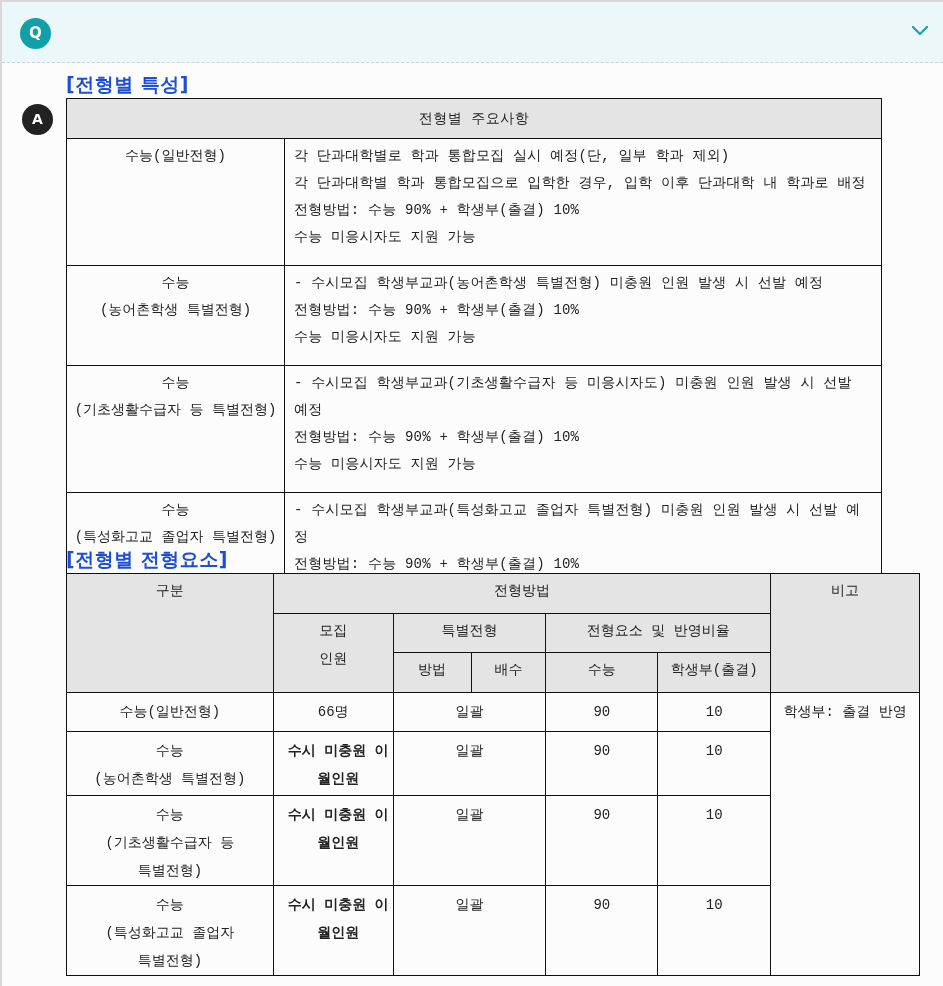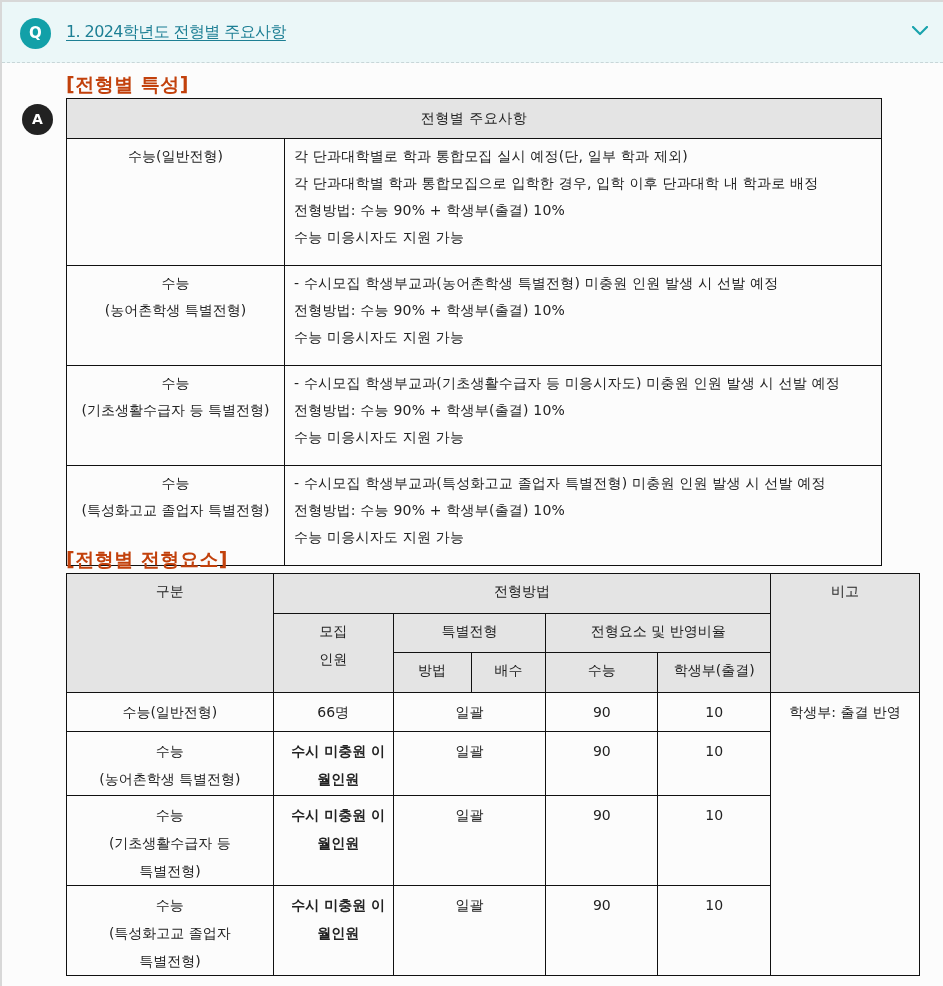--- a/index.html
+++ b/index.html
@@ -4,42 +4,41 @@
 <style>
   * { box-sizing: border-box; margin: 0; padding: 0; }
   html, body { width: 943px; height: 986px; background: #fcfcfc; overflow: hidden; }
   body { font-family: "DejaVu Sans", "Liberation Sans", sans-serif; color: #222; position: relative; }
   .page { position: absolute; left: 0; top: 0; width: 943px; height: 986px; border-left: 2px solid #d8d8d8; border-top: 2px solid #d8d8d8; background: #fcfcfc; }
   .q-header { position: absolute; left: 0; top: 0; width: 941px; height: 61px; background: #ebf7f8; border-bottom: 1px dashed #c8d6d8; }
   .q-badge { position: absolute; left: 18px; top: 16px; width: 31px; height: 31px; border-radius: 50%; background: #12a0a8; color: #fff; font-weight: bold; font-size: 15px; text-align: center; line-height: 31px; font-family: "DejaVu Sans", sans-serif; }
   .q-title { position: absolute; left: 64px; top: 20px; font-size: 16px; color: #1d7f94; text-decoration: underline; text-underline-offset: 3px; letter-spacing: -0.6px; font-family: "DejaVu Sans", sans-serif; font-weight: 500; }
   .chevron { position: absolute; left: 910px; top: 24px; width: 16px; height: 10px; }
   .a-badge { position: absolute; left: 20px; top: 102px; width: 31px; height: 31px; border-radius: 50%; background: #222; color: #fff; font-weight: bold; font-size: 14px; text-align: center; line-height: 31px; }
-  .section-title { position: absolute; font-size: 19px; font-weight: bold; color: #c2410c; letter-spacing: 0.5px; }
+  .section-title { position: absolute; font-size: 19px; font-weight: bold; color: #1d4ed8; letter-spacing: 0.5px; }
   table { border-collapse: collapse; position: absolute; font-size: 14px; color: #222; }
-  td, th { border: 1px solid #111; font-weight: normal; }
+  td, th { border: 1px solid #111; font-weight: normal; font-family: Liberation Mono, monospace; }
   th { background: #e4e4e4; }
   .t1 { left: 64px; top: 96px; width: 816px; }
   .t1 th { height: 40px; text-align: center; letter-spacing: 0.5px; }
   .t1 td.label { width: 218px; text-align: center; vertical-align: top; line-height: 27px; padding-top: 4px; }
   .t1 td.desc { padding: 4px 10px 14px 9px; vertical-align: top; line-height: 27px; letter-spacing: 0.2px; }
   .t2 { left: 64px; top: 571px; width: 854px; }
   .t2 th, .t2 td { text-align: center; vertical-align: top; }
   .t2 th { line-height: 28px; padding-top: 3px; }
   .t2 td { line-height: 28px; padding-top: 5px; }
   .bold { font-weight: bold; padding-left: 10px; }
 </style>
 </head>
 <body>
 
 <div class="page">
 
   <div class="q-header">
     <div class="q-badge">Q</div>
-    <a class="q-title">1. 2024학년도 전형별 주요사항</a>
     <svg class="chevron" viewBox="0 0 16 10">
       <polyline points="1,1 8,8 15,1" fill="none" stroke="#1aa3ad" stroke-width="2.2" stroke-linecap="round" stroke-linejoin="round"></polyline>
     </svg>
   </div>
 
   <div class="a-badge">A</div>
 
   <div class="section-title" style="left:64px; top:70px;">[전형별 특성]</div>
 
   <table class="t1">

